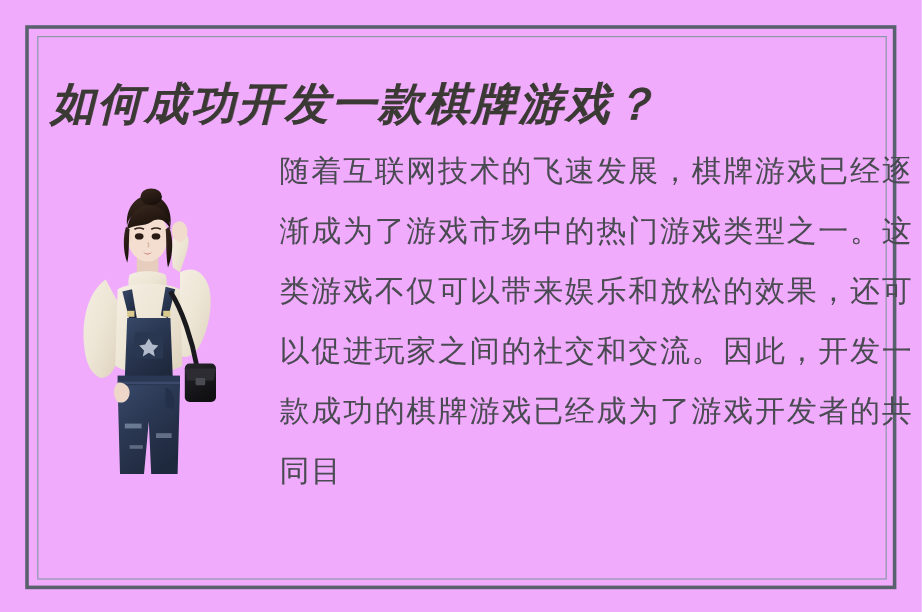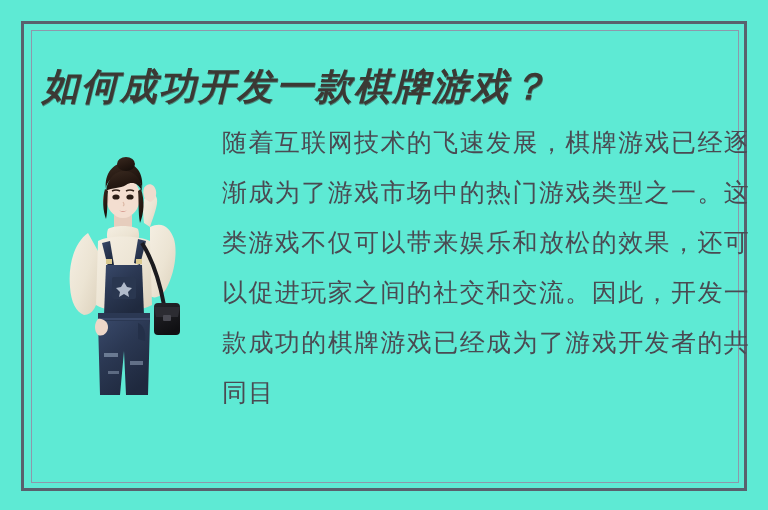--- a/index.html
+++ b/index.html
@@ -11,21 +11,21 @@
     height: 510px;
     overflow: hidden;
     background: #e4eefc;
     font-family: "DejaVu Sans", sans-serif;
   }
 
   #page {
     position: relative;
     width: 768px;
     height: 510px;
-    background: #5eead4;
+    background: #f0abfc;
     box-sizing: border-box;
   }
 
   
   .frame-outer {
     position: absolute;
     left: 21px;
     top: 21px;
     width: 726px;
     height: 470px;
@@ -71,21 +71,21 @@
     height: 240px;
   }
   .photo .fig {
     position: absolute;
     inset: 0;
   }
 
   
   .body-text {
     position: absolute;
-    left: 222px;
+    left: 233px;
     top: 118px;
     width: 528px;
     color: #4a4a52;
     font-family: "DejaVu Sans", sans-serif;
     font-size: 25px;
     line-height: 50px;
     letter-spacing: 1.2px;
     text-align: justify;
     text-align-last: left;
     text-justify: inter-character;

